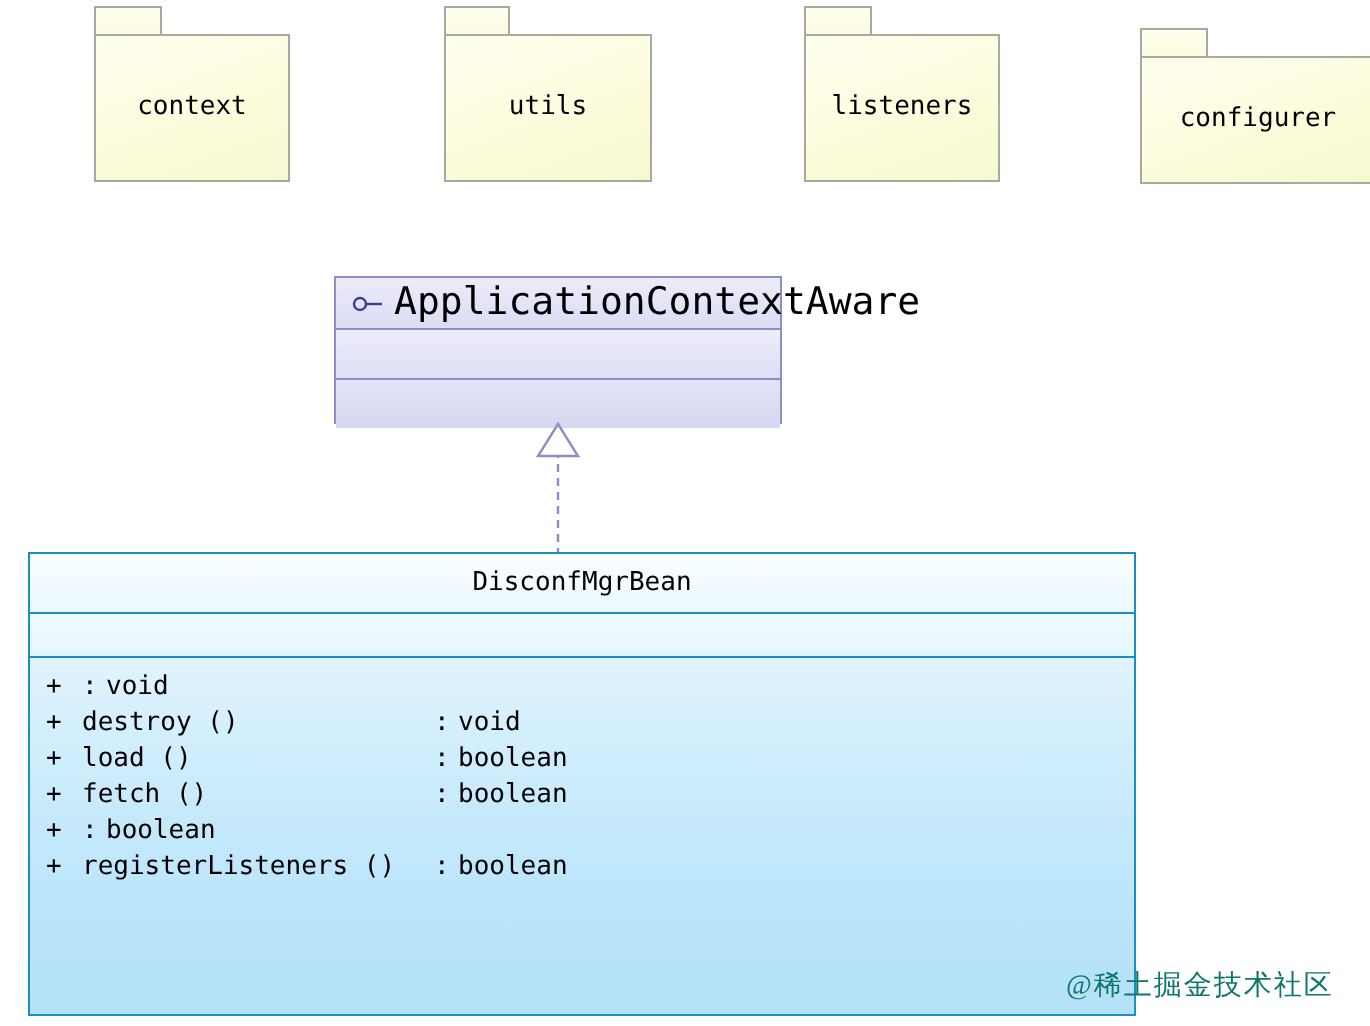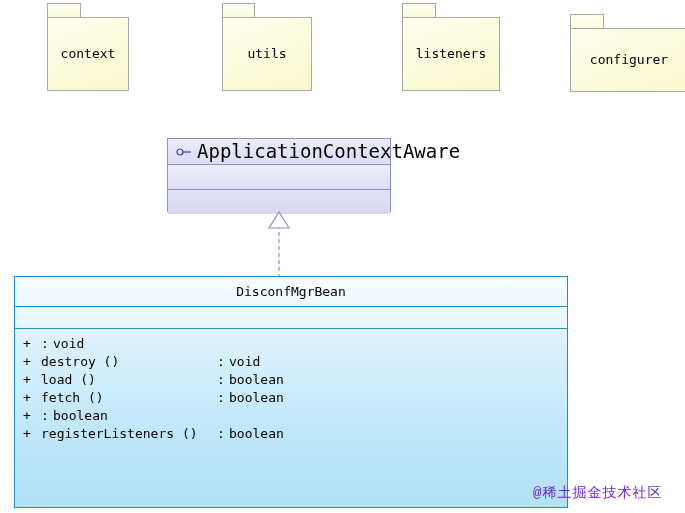--- a/index.html
+++ b/index.html
@@ -156,42 +156,42 @@
     width: 12px;
     flex: 0 0 auto;
   }
   .m-type {
     flex: 0 0 auto;
   }
 
   
   .watermark {
     position: absolute;
-    font-family: Liberation Mono, monospace;
+    font-family: Liberation Serif, serif;
     font-size: 14px;
-    color: #6d28d9;
+    color: #0f766e;
     white-space: nowrap;
     letter-spacing: 1px;
   }
 </style>
 </head>
 <body>
 
 <div id="canvas">
 
   <div class="package" style="left:47px; top:3px; width:98px; height:88px;">
     <div class="pkg-tab" style="width:34px;"></div>
-    <div class="pkg-body" style="width:82px; height:74px;">
+    <div class="pkg-body" style="width:98px; height:74px;">
       <span class="pkg-label">context</span>
     </div>
   </div>
 
   <div class="package" style="left:222px; top:3px; width:95px; height:88px;">
     <div class="pkg-tab" style="width:33px;"></div>
-    <div class="pkg-body" style="width:90px; height:74px;text-align:center;">
+    <div class="pkg-body" style="width:104px; height:74px;text-align:center;">
       <span class="pkg-label">utils</span>
     </div>
   </div>
 
   <div class="package" style="left:402px; top:3px; width:98px; height:88px;">
     <div class="pkg-tab" style="width:34px;"></div>
     <div class="pkg-body" style="width:98px; height:74px;">
       <span class="pkg-label">listeners</span>
     </div>
   </div>

